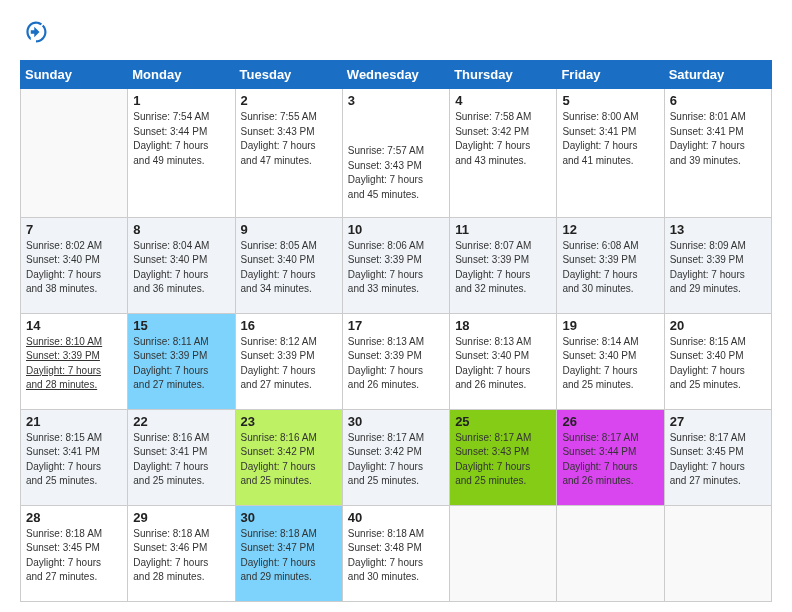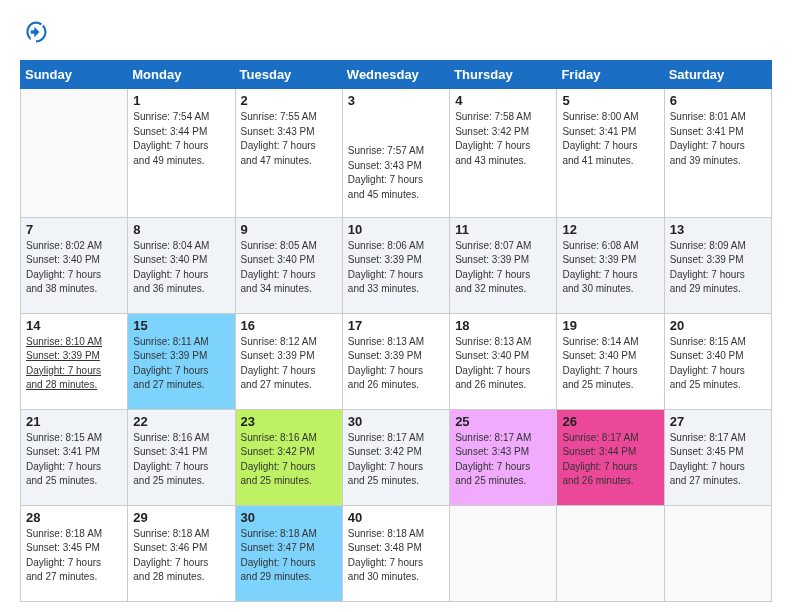--- a/index.html
+++ b/index.html
@@ -310,28 +310,28 @@
 Daylight: 7 hours
 and 25 minutes.</div>
           </td>
           <td style="background: rgb(240, 244, 248);">
             <span class="day-num">30</span>
             <div class="day-info" style="white-space: pre-line;">Sunrise: 8:17 AM
 Sunset: 3:42 PM
 Daylight: 7 hours
 and 25 minutes.</div>
           </td>
-          <td style="background: #f0abfc;">
+          <td style="background: #84cc16;">
             <span class="day-num">25</span>
             <div class="day-info" style="white-space: pre-line;">Sunrise: 8:17 AM
 Sunset: 3:43 PM
 Daylight: 7 hours
 and 25 minutes.</div>
           </td>
-          <td style="background: #ec4899;">
+          <td style="background: #d946ef;">
             <span class="day-num">26</span>
             <div class="day-info" style="white-space: pre-line;">Sunrise: 8:17 AM
 Sunset: 3:44 PM
 Daylight: 7 hours
 and 26 minutes.</div>
           </td>
           <td style="background: rgb(240, 244, 248);">
             <span class="day-num">27</span>
             <div class="day-info" style="white-space: pre-line;">Sunrise: 8:17 AM
 Sunset: 3:45 PM

